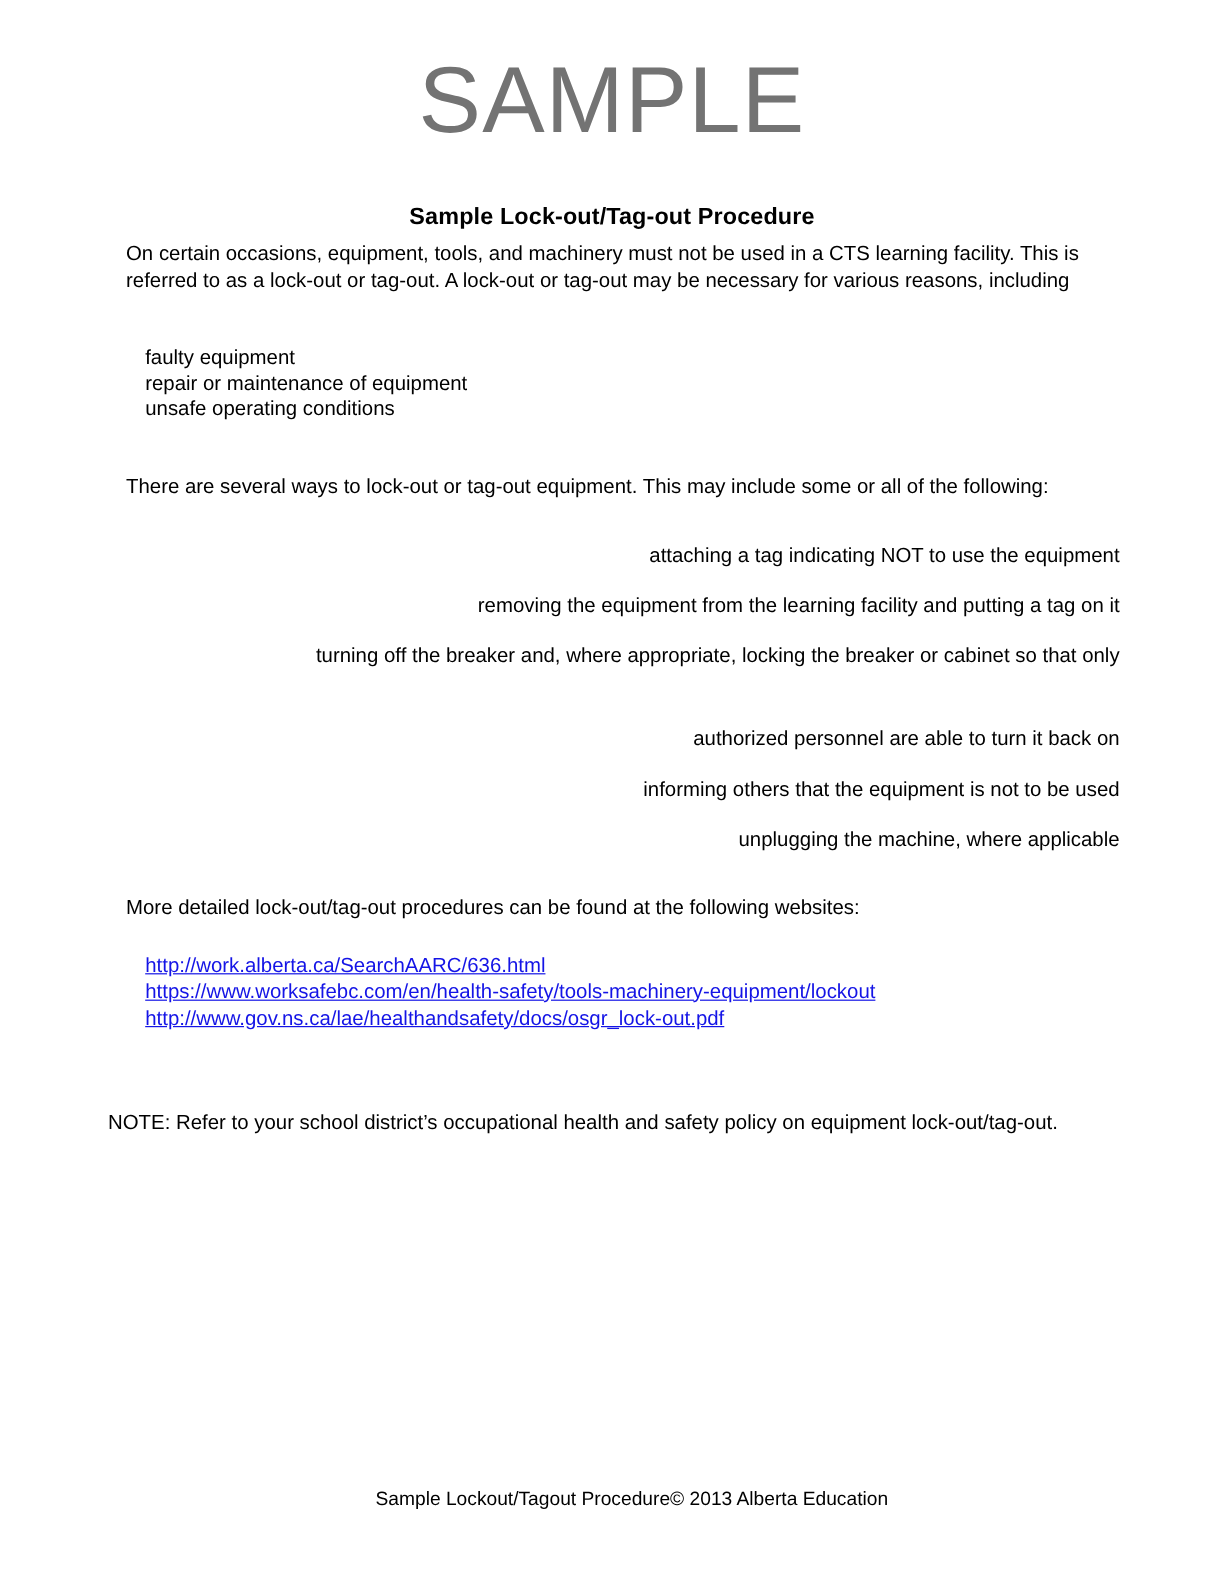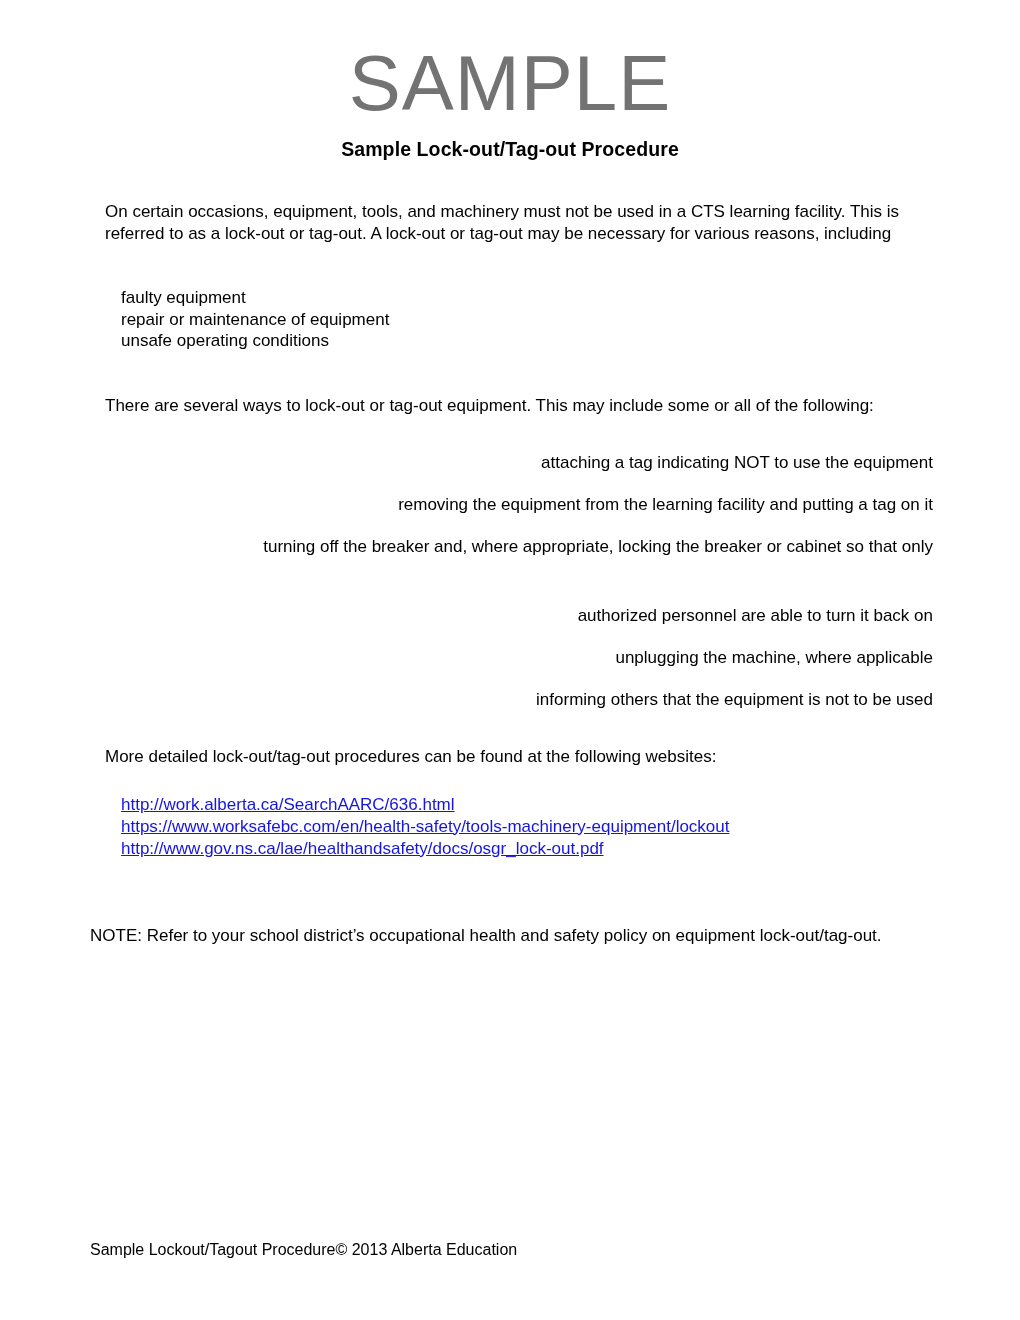--- a/index.html
+++ b/index.html
@@ -29,21 +29,21 @@
     font-family: "Liberation Sans", sans-serif;
     font-size: 78px;
     font-weight: 400;
     line-height: 1;
     color: #737373;
     letter-spacing: 1px;
     user-select: none;
   }
   .doc-title {
     position: absolute;
-    top: 124px;
+    top: 156px;
     left: 0;
     width: 1020px;
     text-align: center;
     font-size: 19.5px;
     font-weight: bold;
     line-height: 24px;
     letter-spacing: 0.1px;
   }
   .content {
     position: absolute;
@@ -101,25 +101,25 @@
   .note-block {
     font-size: 17px;
     line-height: 21.5px;
   }
   .note-label {
     font-weight: normal;
   }
 
   .footer {
     position: absolute;
-    left: 90px;
+    left: 105px;
     top: 1240px;
     width: 843px;
     display: flex;
-    justify-content: flex-start;
+    justify-content: center;
     align-items: baseline;
     font-size: 16px;
     line-height: 20px;
   }
 </style>
 </head>
 <body>
 
 <div class="page">
 
@@ -150,24 +150,24 @@
         <span>attaching a tag indicating NOT to use the equipment</span>
       </li>
       <li>
         <span>removing the equipment from the learning facility and putting a tag on it</span>
       </li>
       <li>
         <span>turning off the breaker and, where appropriate, locking the breaker or cabinet so that only</span>
         <span class="hang">authorized personnel are able to turn it back on</span>
       </li>
       <li>
-        <span>unplugging the machine, where applicable</span>
+        <span>informing others that the equipment is not to be used</span>
       </li>
       <li>
-        <span>informing others that the equipment is not to be used</span>
+        <span>unplugging the machine, where applicable</span>
       </li>
     </ul>
 
     <div class="spacer-md"></div>
 
     <p class="body-text">More detailed lock-out/tag-out procedures can be found at the following websites:</p>
 
     <div class="spacer-sm"></div>
 
     <ul class="link-list">

